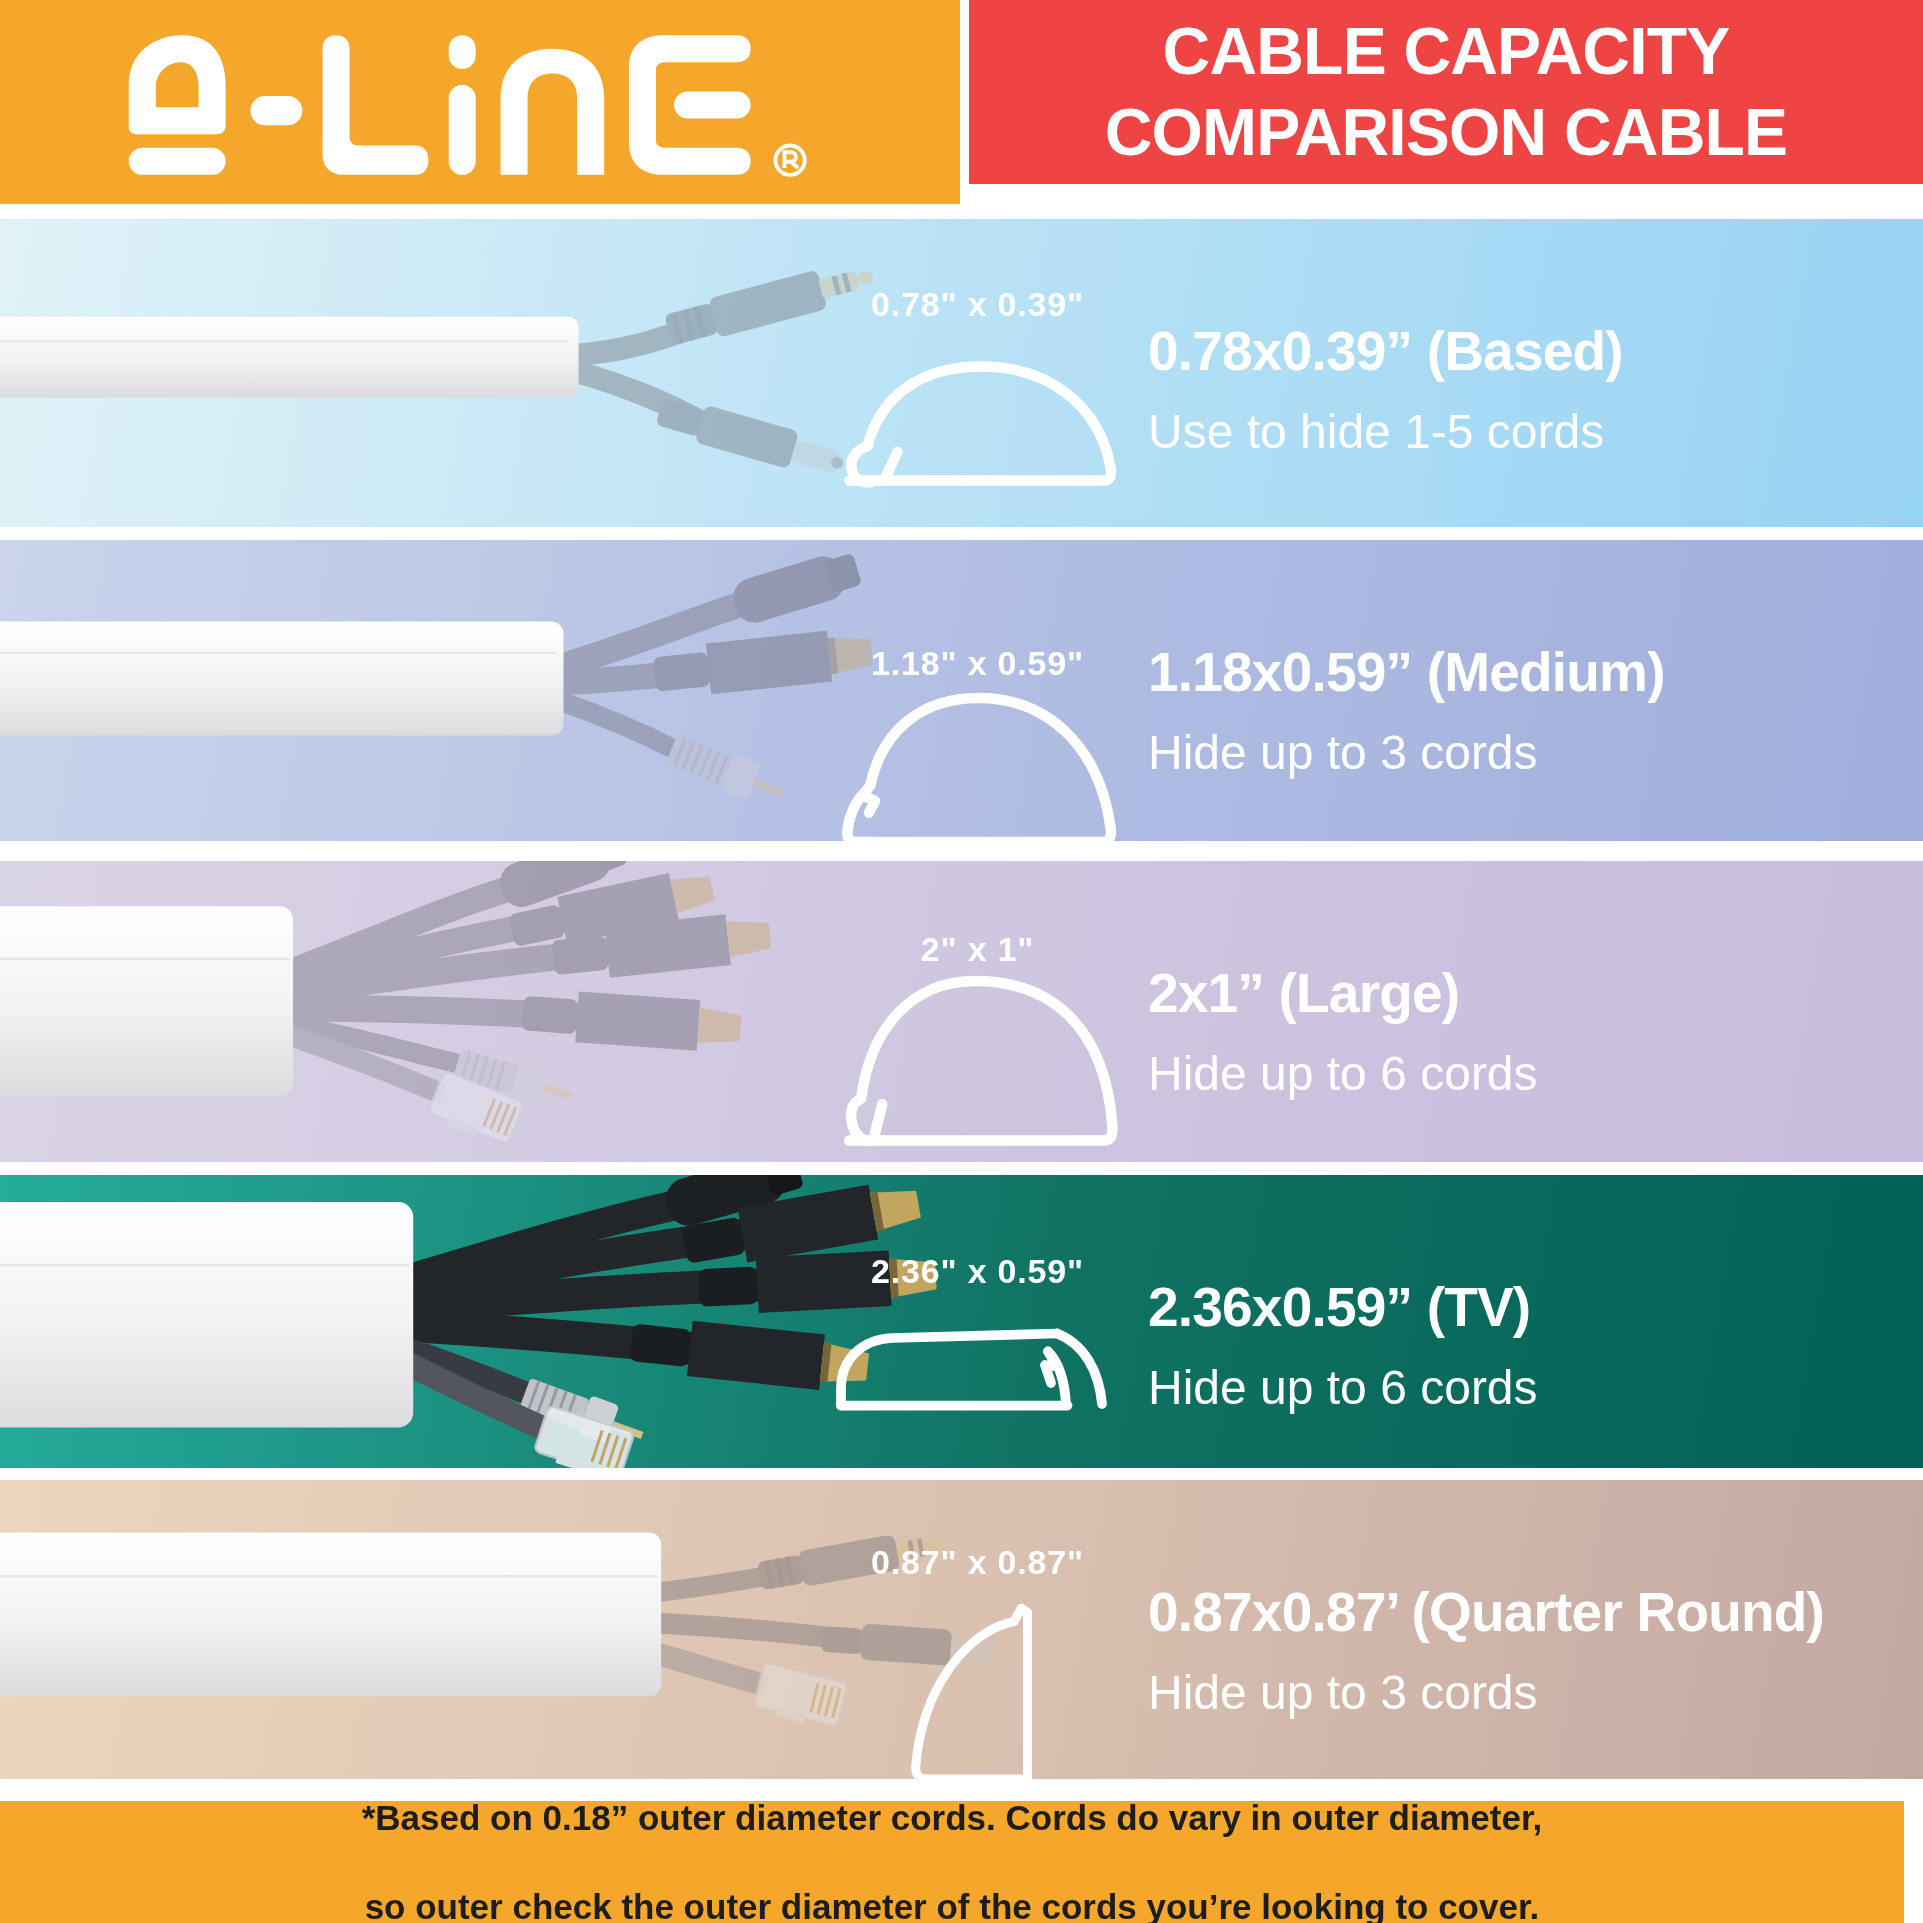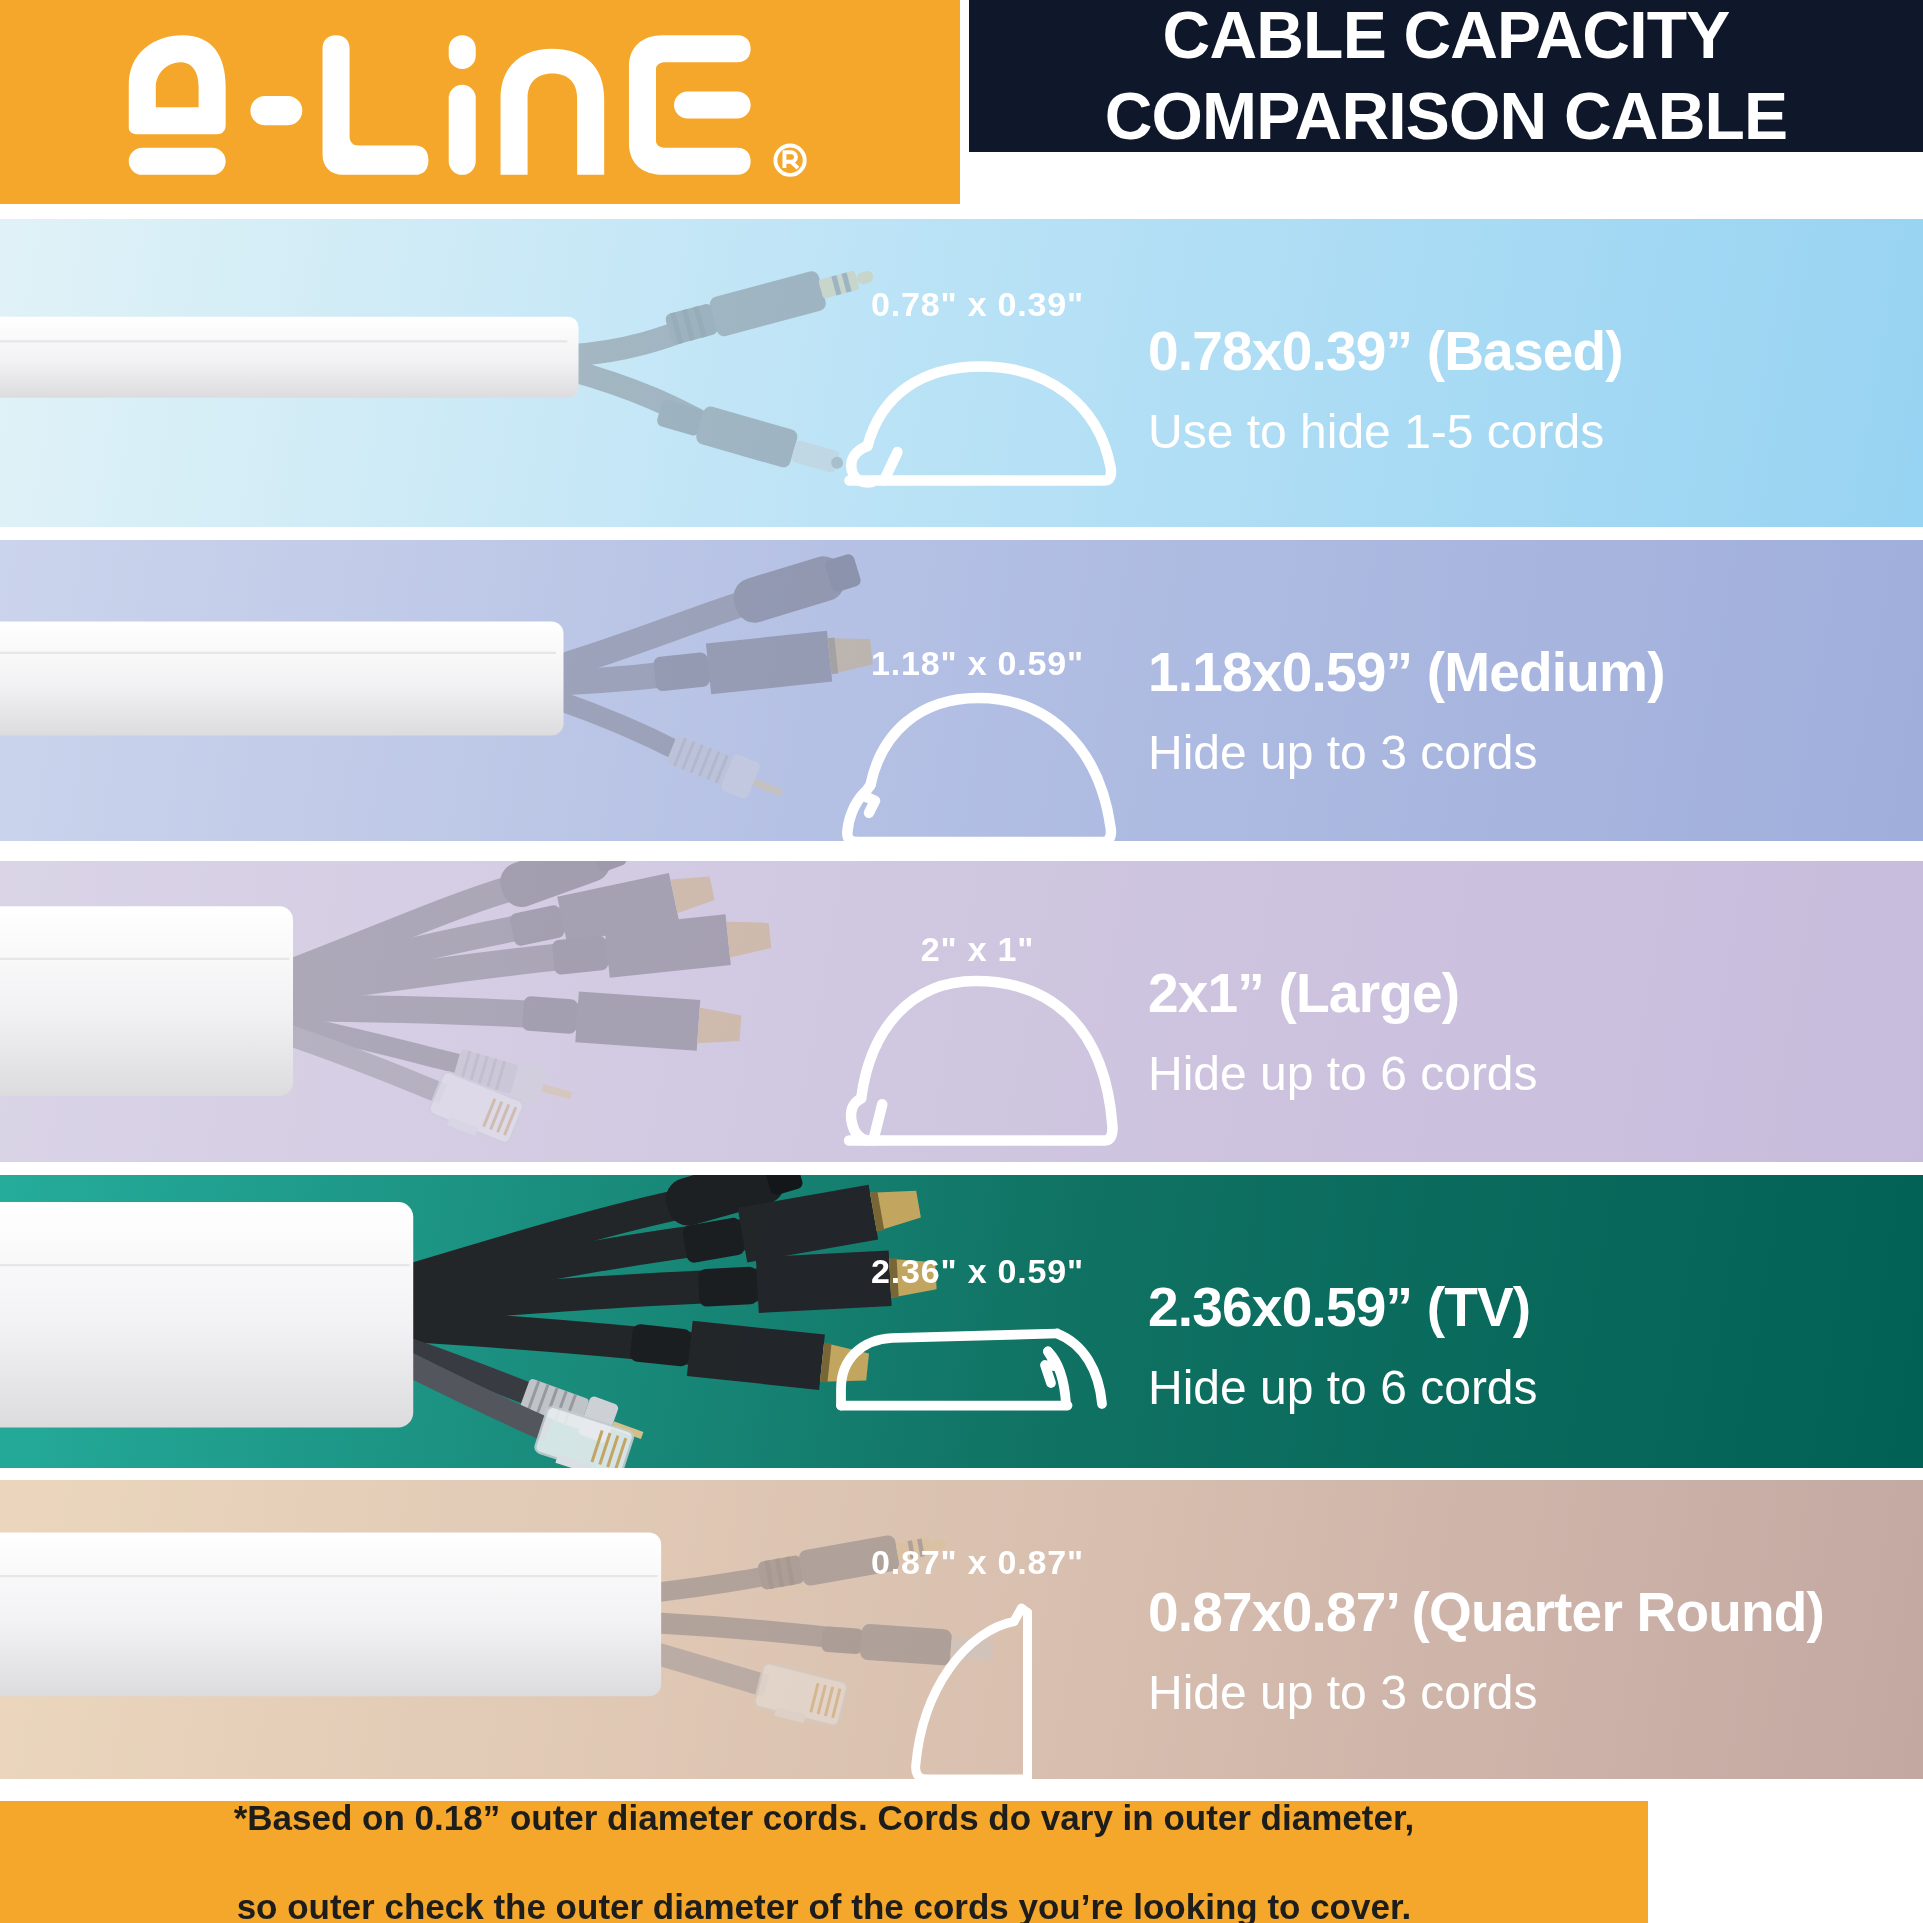--- a/index.html
+++ b/index.html
@@ -1,20 +1,20 @@
 <!DOCTYPE html>
 <html style="font-size:12px"><head>
 <meta charset="utf-8">
 <style>
   html,body{margin:0;padding:0;background:#fff;}
   .page{position:relative;width:1924px;height:1924px;background:#ffffff;overflow:hidden;
         font-family:"Liberation Sans",sans-serif;}
   
   .brand-panel{position:absolute;left:0;top:0;width:960px;height:204px;background:#F4A72B;}
-  .title-panel{position:absolute;left:969px;top:0;width:954px;height:152px;background:#0f172a;
+  .title-panel{position:absolute;left:969px;top:0;width:954px;height:184px;background:#ef4444;
                display:flex;flex-direction:column;justify-content:center;align-items:center;}
   .title-panel .line{color:#fff;font-size:66px;font-weight:700;letter-spacing:-0.8px;line-height:1.22;}
   .logo-svg{position:absolute;left:113px;top:25.6px;}
   
   .band{position:absolute;left:0;width:1924px;}
   .row-small  {top:219px;height:308px;background:linear-gradient(100deg,#E0F2F7 0%,#BCE3F6 45%,#97D3F2 100%);}
   .row-medium {top:540px;height:301px;background:linear-gradient(100deg,#CBD4EC 0%,#B4C0E4 45%,#9FAEDB 100%);}
   .row-large  {top:861px;height:301px;background:linear-gradient(100deg,#DAD4E7 0%,#CFC6E0 50%,#C8BCDC 100%);}
   .row-tv     {top:1175px;height:293px;background:linear-gradient(100deg,#25AC9B 0%,#107263 55%,#016155 100%);}
   .row-quarter{top:1480px;height:299px;background:linear-gradient(100deg,#EBD6BD 0%,#D8BFAF 55%,#C3A8A2 100%);}
@@ -29,21 +29,21 @@
   .icon{position:absolute;}
   .row-small   .icon{left:834px;top:122px;}
   .row-medium  .icon{left:834px;top:119px;}
   .row-large   .icon{left:834px;top:102px;}
   .row-tv      .icon{left:827px;top:139px;}
   .row-quarter .icon{left:894px;top:119px;}
   .copy{position:absolute;left:1148px;top:102px;color:#fff;}
   .copy .title{font-size:55px;font-weight:700;letter-spacing:-0.8px;line-height:1.1;}
   .copy .sub{font-size:48px;font-weight:400;margin-top:22.5px;letter-spacing:0;}
   
-  .footer{position:absolute;left:0;top:1801px;width:1648px;height:123px;background:#F4A72B;
+  .footer{position:absolute;left:0;top:1801px;width:1904px;height:123px;background:#F4A72B;
           display:flex;flex-direction:column;justify-content:center;align-items:center;gap:34px;}
   .footer .note{color:#1D1D1B;font-size:35px;font-weight:700;line-height:1.55;text-align:center;}
 </style>
 </head>
 <body>
 
 <div class="page">
 
   <div class="brand-panel">
     <svg class="logo-svg" width="721" height="158" viewBox="0 0 640 140" aria-label="D-LINE">

